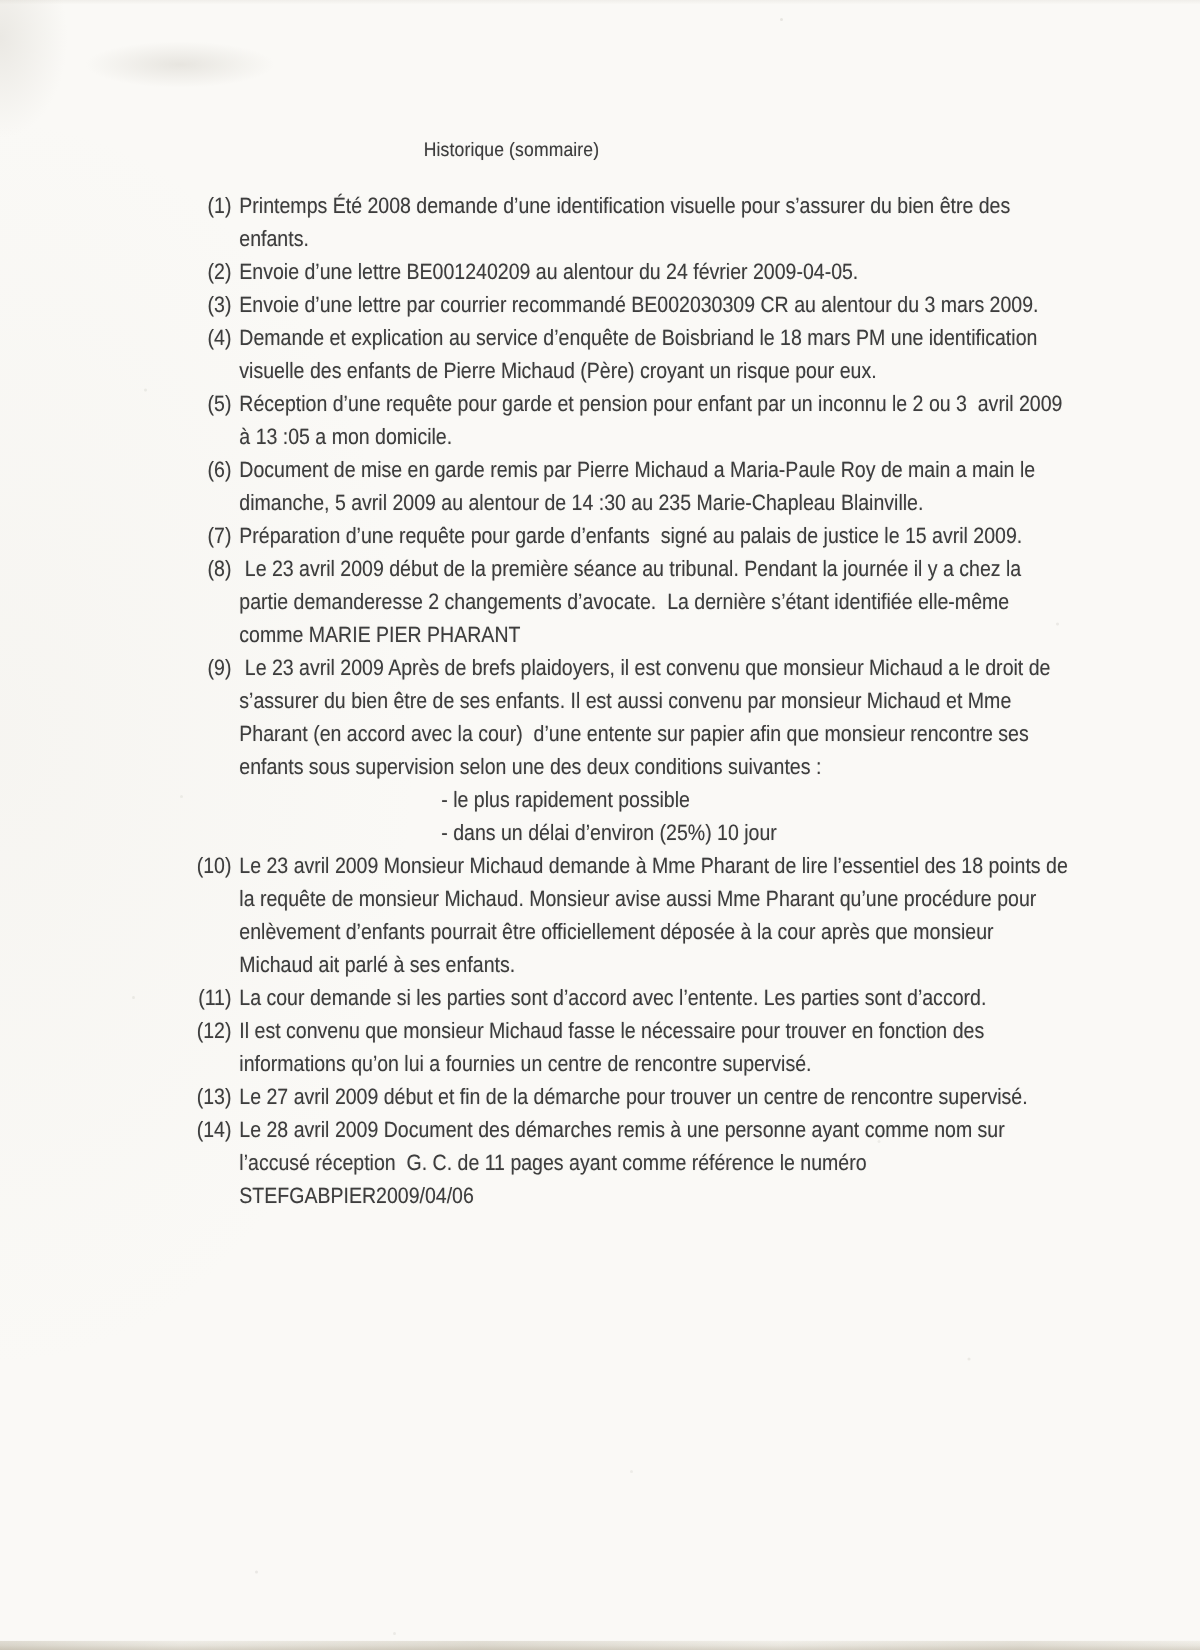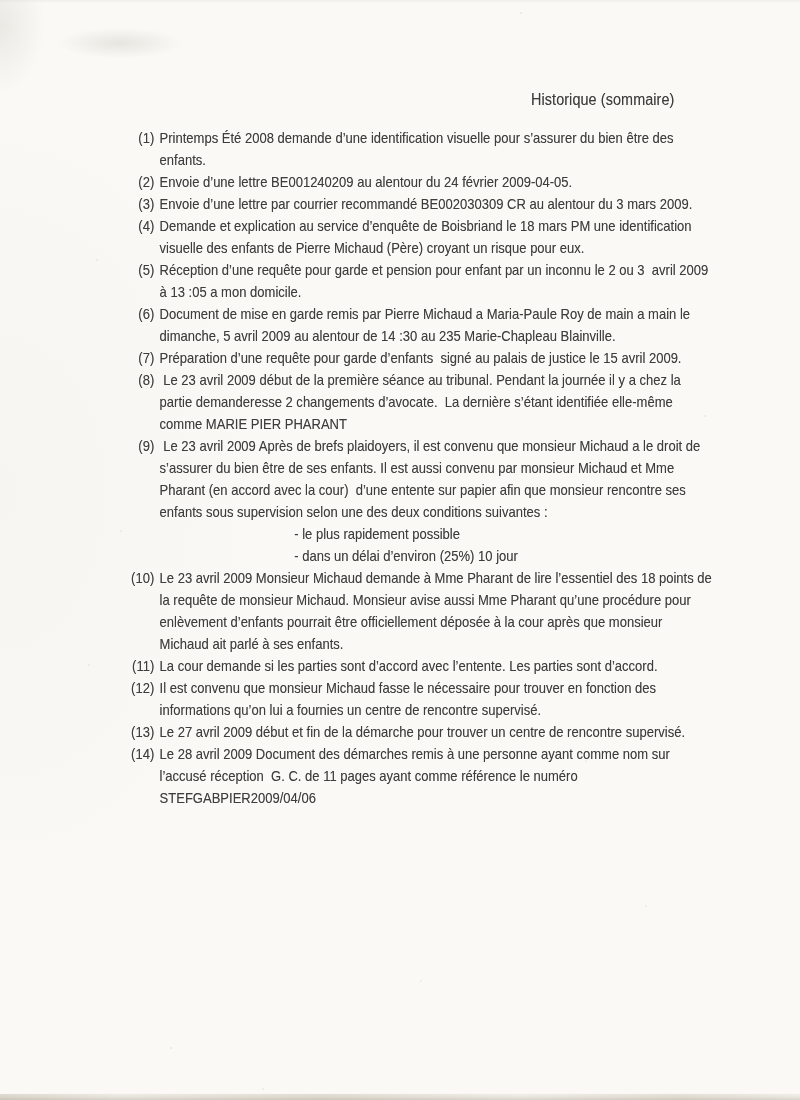--- a/index.html
+++ b/index.html
@@ -34,22 +34,22 @@
       120px 530px 0 0 rgba(152,146,134,0.12),
       88px 664px 0 0 rgba(152,146,134,0.14),
       585px 760px 0 0 rgba(152,146,134,0.12),
       645px 905px 0 0 rgba(152,146,134,0.15),
       420px 980px 0 0 rgba(152,146,134,0.12),
       170px 1047px 0 0 rgba(152,146,134,0.16),
       262px 1088px 0 0 rgba(152,146,134,0.14);
   }
   .title{
     position:absolute;top:88px;left:0;width:682px;
-    text-align:right;
-    font-size:16px;line-height:24px;
+    text-align:center;
+    font-size:13px;line-height:24px;
     letter-spacing:0.1px;
     text-shadow:0 0 0.6px rgba(70,70,70,0.45);
   }
   .title > span{display:inline-block;transform:scaleX(0.90);transform-origin:center top;}
   .list{
     position:absolute;top:127px;left:127px;width:668px;
     transform:scaleX(0.88);transform-origin:0 0;
     font-size:14.8px;line-height:22px;
     text-shadow:0 0 0.6px rgba(70,70,70,0.40);
   }

